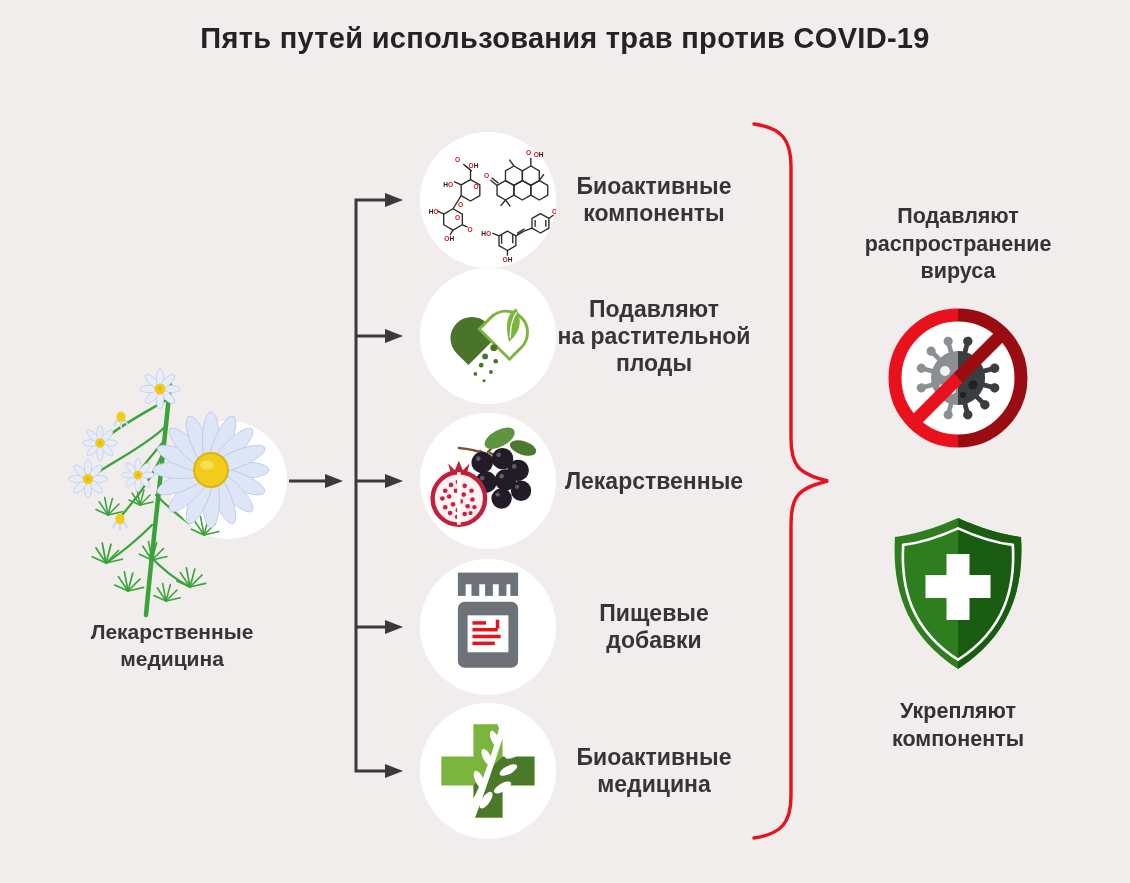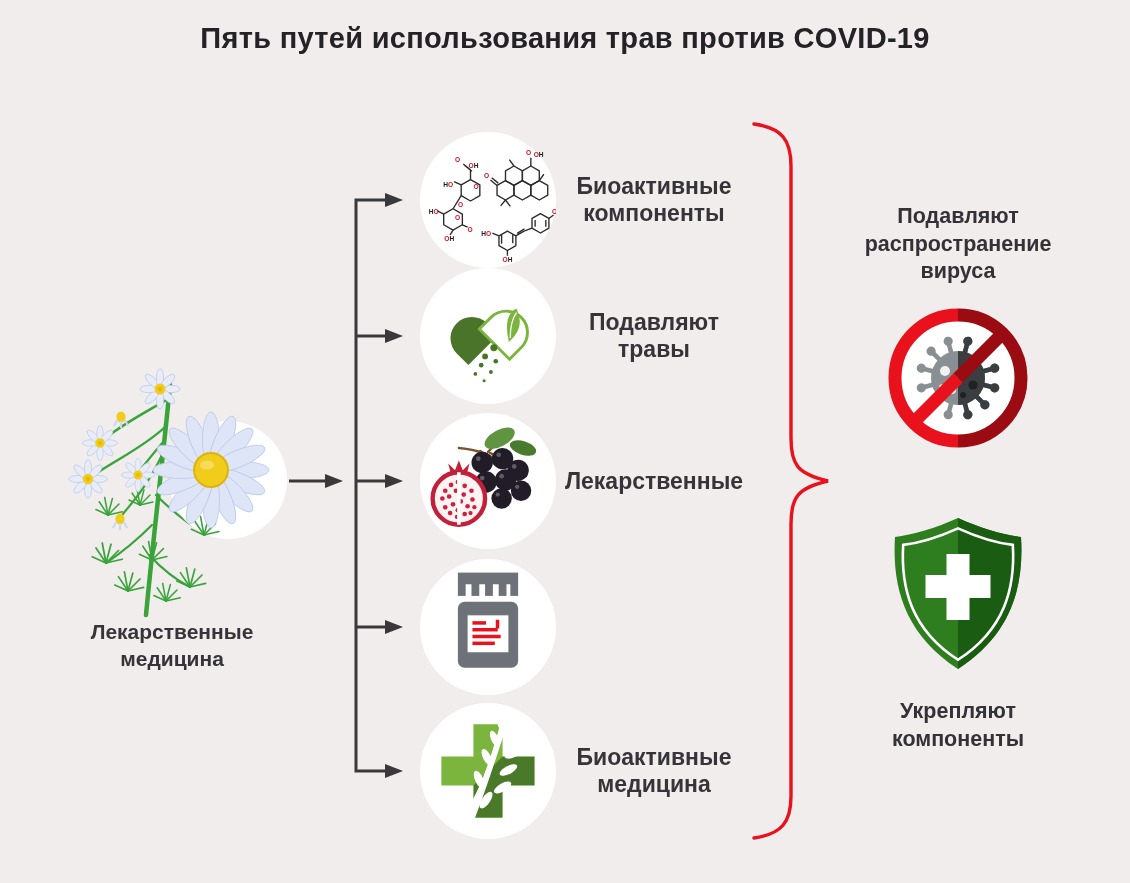--- a/index.html
+++ b/index.html
@@ -321,24 +321,29 @@
       </g>
     </svg>
   </div>
 
   <div class="row-label" style="top:155px">
     <span class="ln">Биоактивные</span>
     <span class="ln">компоненты</span>
   </div>
   <div class="row-label" style="top:291px">
     <span class="ln">Подавляют</span>
-    <span class="ln">травы</span>
+    <span class="ln">на растительной</span>
+    <span class="ln">плоды</span>
   </div>
   <div class="row-label" style="top:436px">
     <span class="ln">Лекарственные</span>
+  </div>
+  <div class="row-label" style="top:582px">
+    <span class="ln">Пищевые</span>
+    <span class="ln">добавки</span>
   </div>
   <div class="row-label" style="top:726px">
     <span class="ln">Биоактивные</span>
     <span class="ln">медицина</span>
   </div>
 
   <svg class="abs" style="left:740px;top:118px" width="95" height="728" viewBox="0 0 95 728">
     <path d="M 14,6 C 42,10 51,22 51,48 L 51,320 C 51,346 57,356 88,363
              C 57,370 51,380 51,406 L 51,678 C 51,704 42,716 14,720" fill="none" stroke="#e8111c" stroke-width="3.4" stroke-linecap="round"></path>
   </svg>

